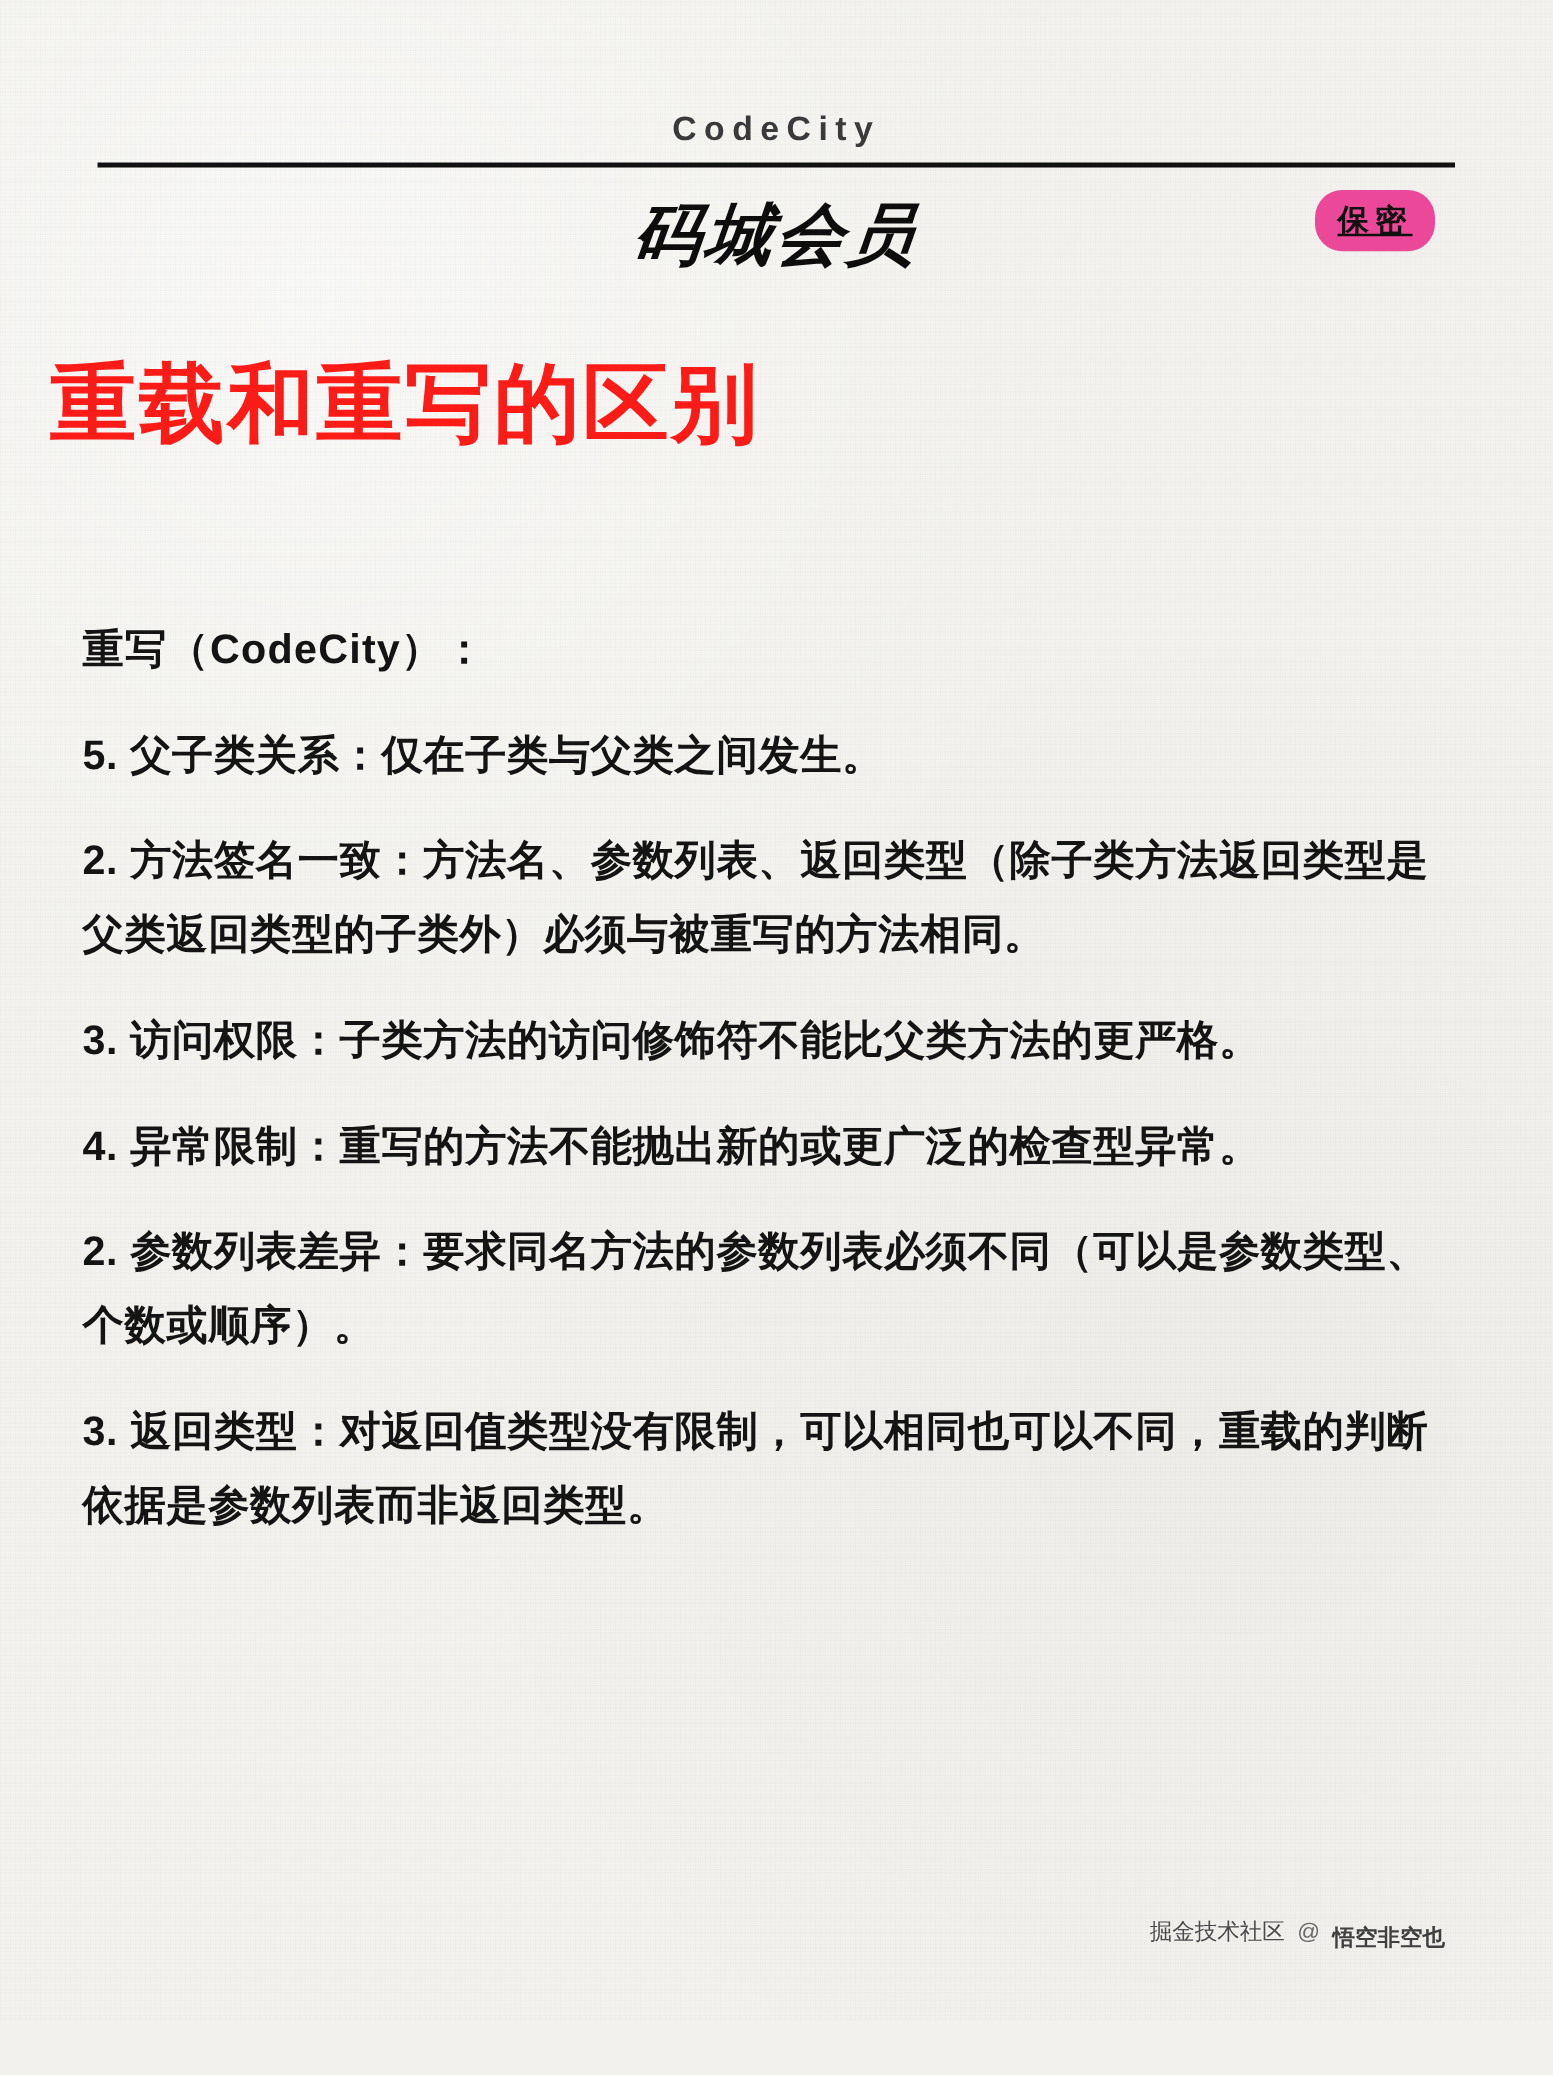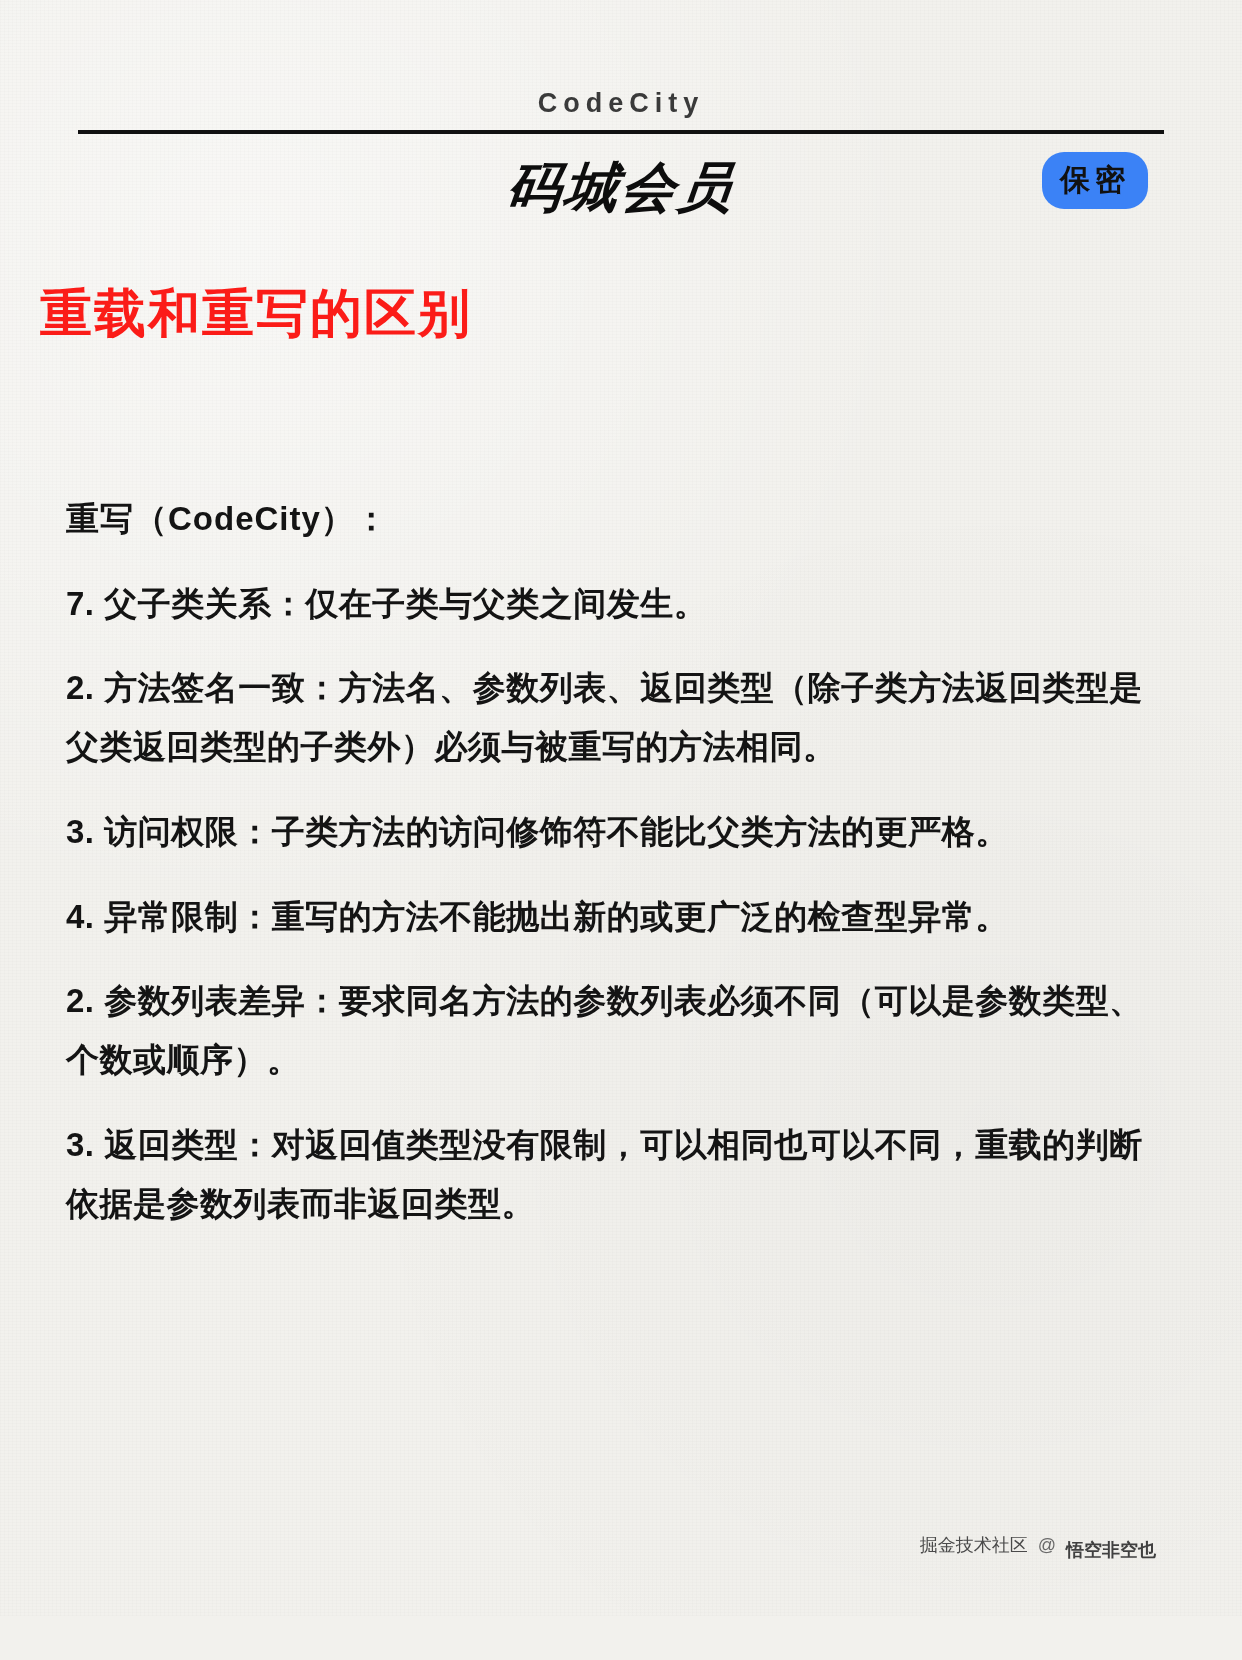--- a/index.html
+++ b/index.html
@@ -60,34 +60,35 @@
     font-weight: 900;
     color: #0d0d0d;
     letter-spacing: 3px;
     font-style: italic;
     transform: skewX(-6deg);
   }
   .badge {
     position: absolute;
     top: 152px;
     right: 94px;
-    background: #3b82f6;
+    background: #ec4899;
     color: #111;
     border-radius: 22px;
     padding: 8px 18px;
-    font-size: 30px;
+    font-size: 25px;
     font-weight: 700;
     letter-spacing: 5px;
+    text-decoration: underline;
   }
   .headline {
     position: absolute;
     top: 285px;
     left: 40px;
     width: 1160px;
-    font-size: 52px;
+    font-size: 69px;
     font-weight: 900;
     color: #fb1c18;
     letter-spacing: 2px;
     line-height: 1.1;
   }
   .body-block {
     position: absolute;
     top: 490px;
     left: 66px;
     width: 1090px;
@@ -131,21 +132,21 @@
 
   <div class="brand">CodeCity</div>
   <div class="rule"></div>
   <div class="doc-title">码城会员</div>
   <div class="badge">保密</div>
 
   <div class="headline">重载和重写的区别</div>
 
   <div class="body-block">
     <p class="para section">重写（CodeCity）：</p>
-    <p class="para">7. 父子类关系：仅在子类与父类之间发生。</p>
+    <p class="para">5. 父子类关系：仅在子类与父类之间发生。</p>
     <p class="para">2. 方法签名一致：方法名、参数列表、返回类型（除子类方法返回类型是父类返回类型的子类外）必须与被重写的方法相同。</p>
     <p class="para">3. 访问权限：子类方法的访问修饰符不能比父类方法的更严格。</p>
     <p class="para">4. 异常限制：重写的方法不能抛出新的或更广泛的检查型异常。</p>
     <p class="para">2. 参数列表差异：要求同名方法的参数列表必须不同（可以是参数类型、个数或顺序）。</p>
     <p class="para">3. 返回类型：对返回值类型没有限制，可以相同也可以不同，重载的判断依据是参数列表而非返回类型。</p>
   </div>
 
   <div class="footer">
     <span>掘金技术社区</span>
     <span class="sep">@</span>

